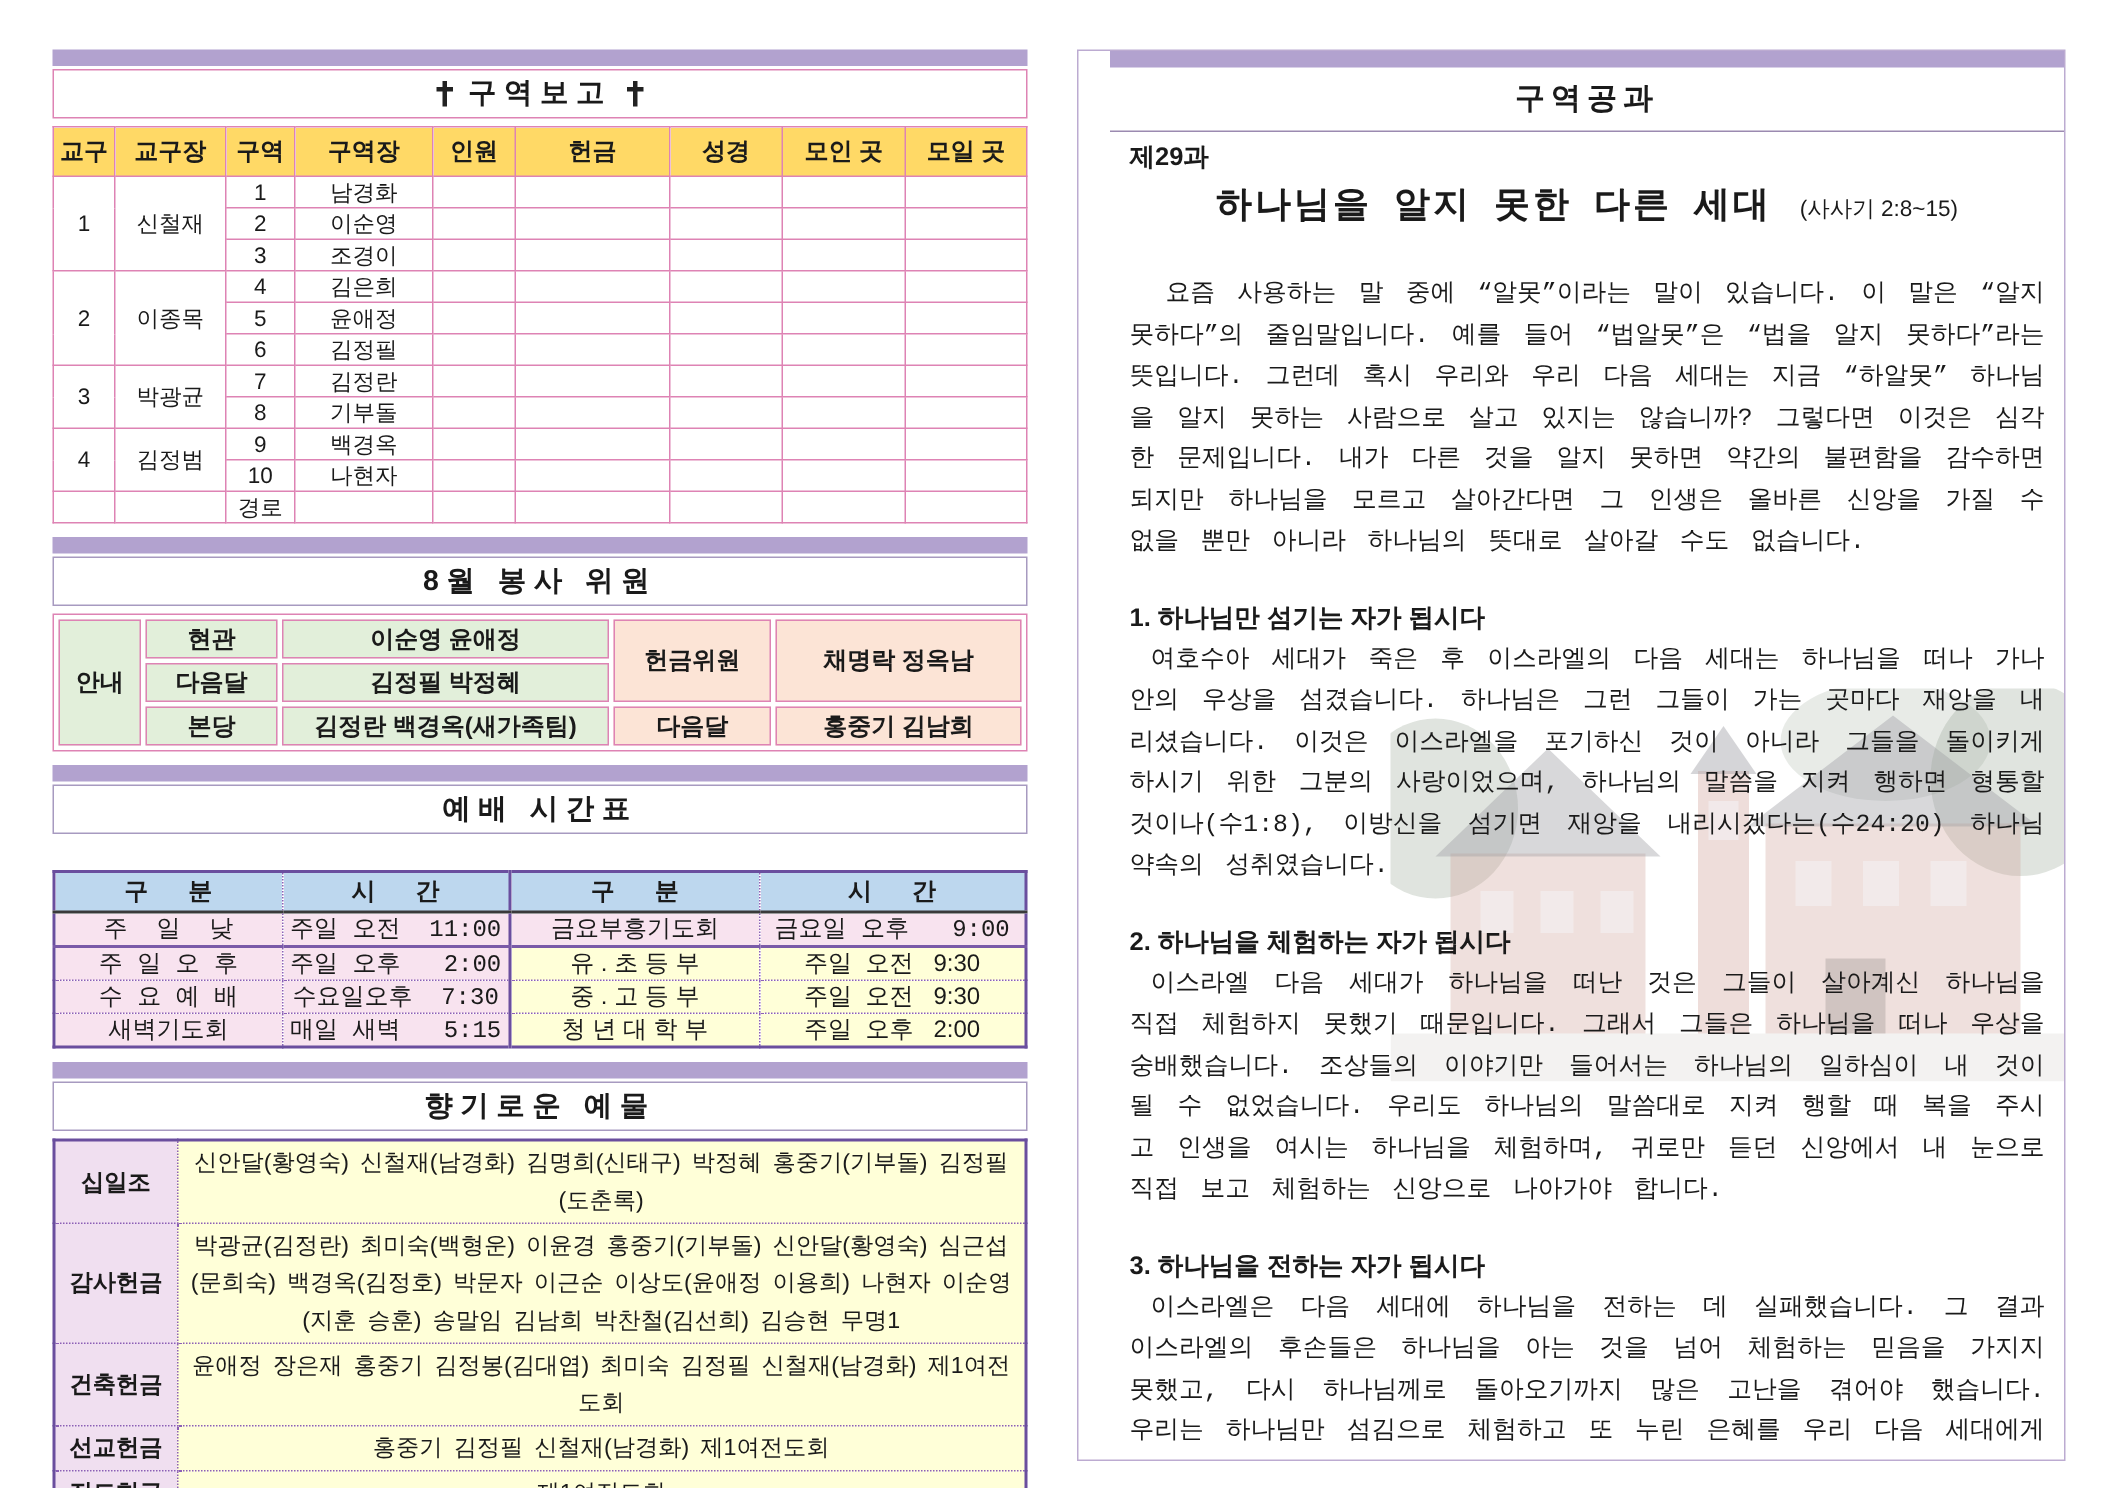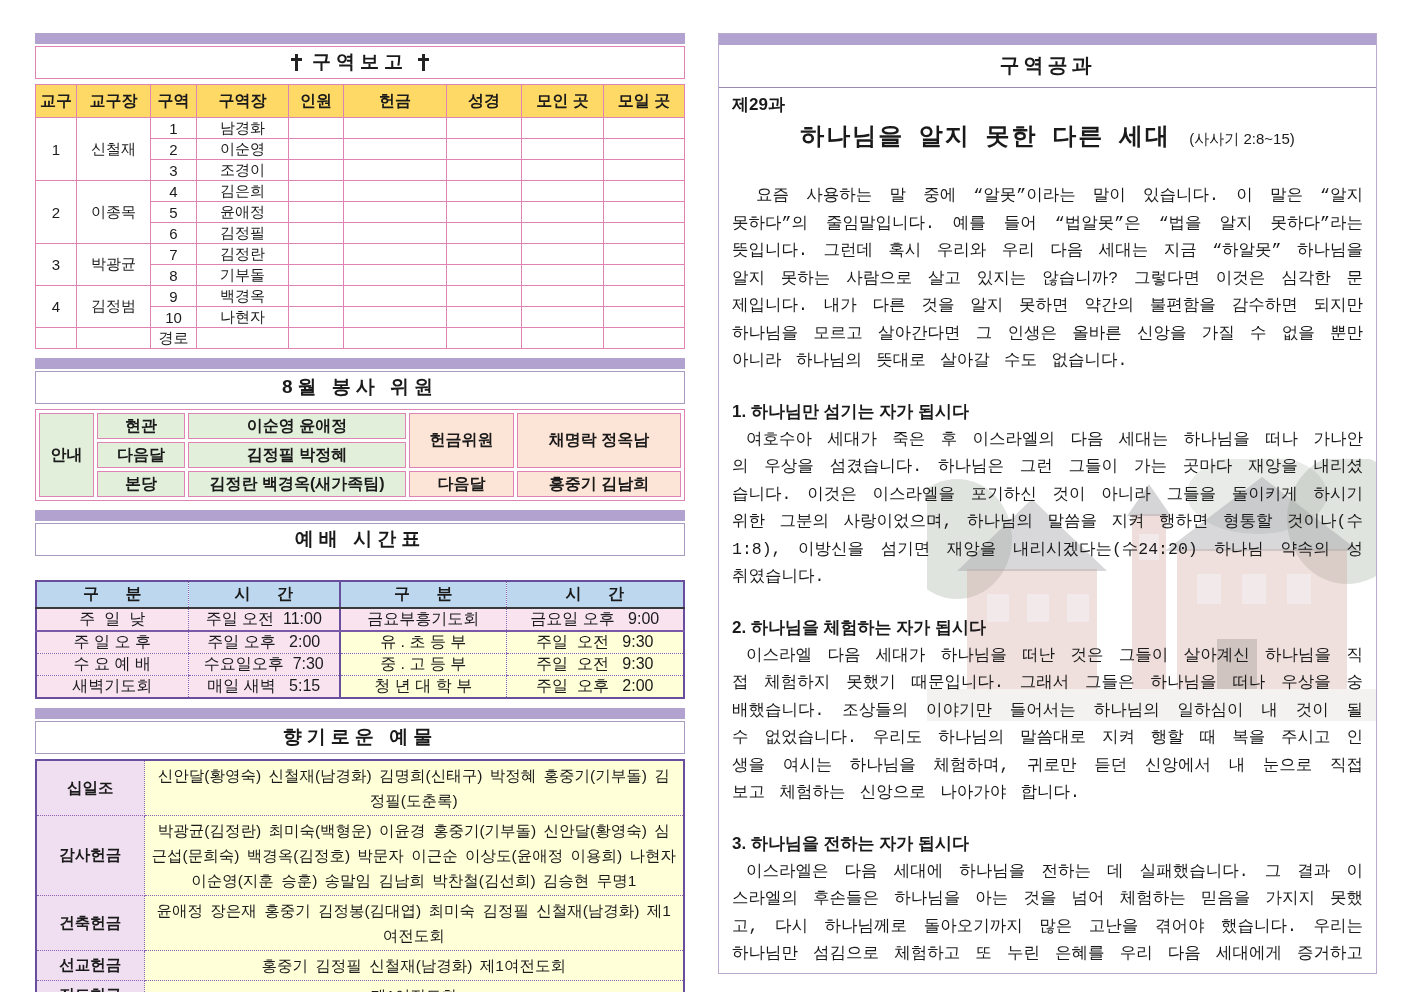--- a/index.html
+++ b/index.html
@@ -24,34 +24,34 @@
   td.cg { background:#E2EFDA; }
   td.cp { background:#FCE4D6; }
 
   
   table.t3 { width:100%; border-collapse:collapse; table-layout:fixed; border:2px solid #6A4E9E;margin-top:24px; }
   table.t3 td { text-align:center; font-size:16px; height:22px; white-space:pre; border-left:1px dotted #8B5FB5; overflow:hidden;}
   table.t3 td.mid { border-left:2px solid #6A4E9E; }
   table.t3 tr.head td { background:#BDD7EE; font-weight:bold; border-bottom:2px solid #3a3a3a; height:27px; }
   table.t3 tr.r1 td { border-bottom:2px solid #7a5aa8; }
   table.t3 tr.rr td { border-bottom:1px dotted #8B5FB5; }
-  td.pk { background:#F8E3EF; }
+  td.pk { background:#F8E3EF;font-family:Liberation Mono, monospace; }
   td.yl { background:#FFFFD8; }
 
   
   table.t4 { width:100%; border-collapse:collapse; table-layout:fixed; border:2px solid #6A4E9E; }
   table.t4 td { font-size:15.5px; border-bottom:1px dotted #8B5FB5; padding:2px 6px; }
   table.t4 tr:last-child td { border-bottom:none; }
-  table.t4 td.lab { background:#F0DFF0; font-weight:bold; text-align:center; border-right:1px dotted #8B5FB5; width:108px; }
+  table.t4 td.lab { background:#F0DFF0; font-weight:bold; text-align:center; border-right:1px dotted #8B5FB5; width:82px; }
   table.t4 td.cnt { background:#FFFFD8; text-align:center; line-height:25px; word-spacing:3px; }
 
   .cross svg { display:block; }
 
   
-  .page-right { position:absolute; left:718px; top:33px; width:659px; height:941px; border:1px solid #BCABD1; background:#fff; overflow:hidden; }
+  .page-right { position:absolute; left:718px; top:33px; width:659px; height:941px; border:1px solid #BCABD1; background:#fff; overflow:hidden;padding-left:21px; }
   .page-right .bar { margin:0; }
   .lesson-head { text-align:center; font-weight:bold; font-size:20px; letter-spacing:4px; padding:7px 0 8px 0; border-bottom:1px solid #9b8ab0; }
   .lesson-inner { position:relative; padding:0 13px; z-index:1; }
   .lesson-no { font-weight:bold; font-size:17px; margin-top:5px; }
   .lesson-title-row { text-align:center; margin-top:4px; }
   .lesson-title { font-weight:bold; font-size:24px; letter-spacing:2px; word-spacing:6px; }
   .lesson-scripture { font-size:15px; margin-left:14px; }
   .para { font-size:16.5px; line-height:27.5px; text-align:justify; word-spacing:4.5px;font-family:Liberation Mono, monospace; }
   .intro { margin-top:30px; text-indent:24px; }
   .sec { margin-top:25px; }

